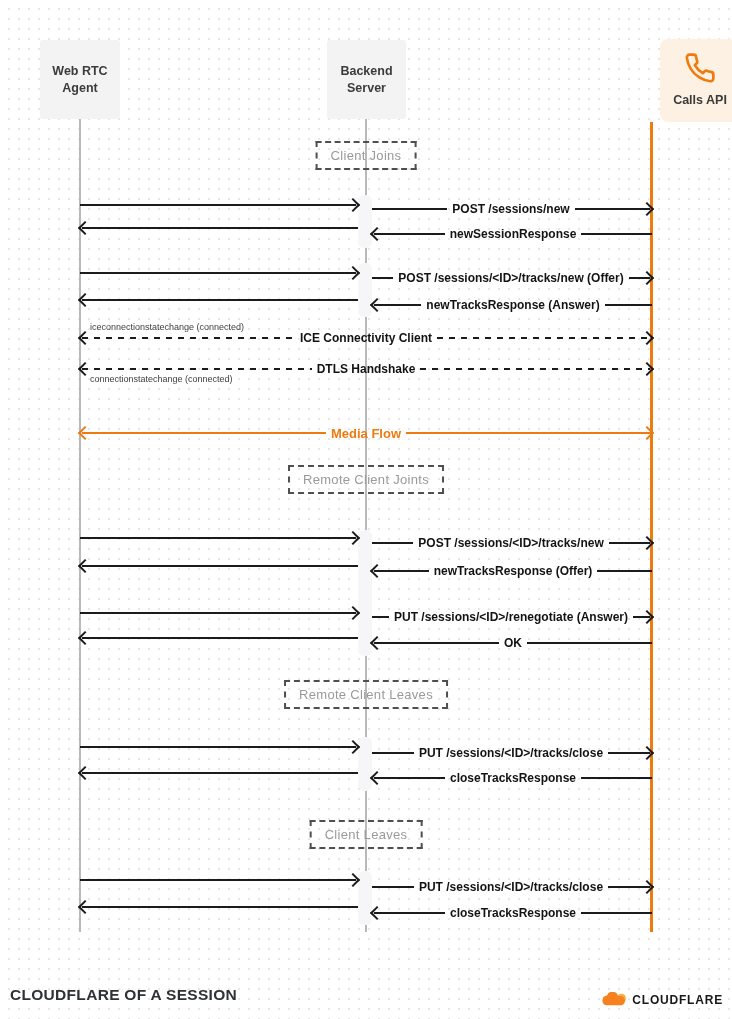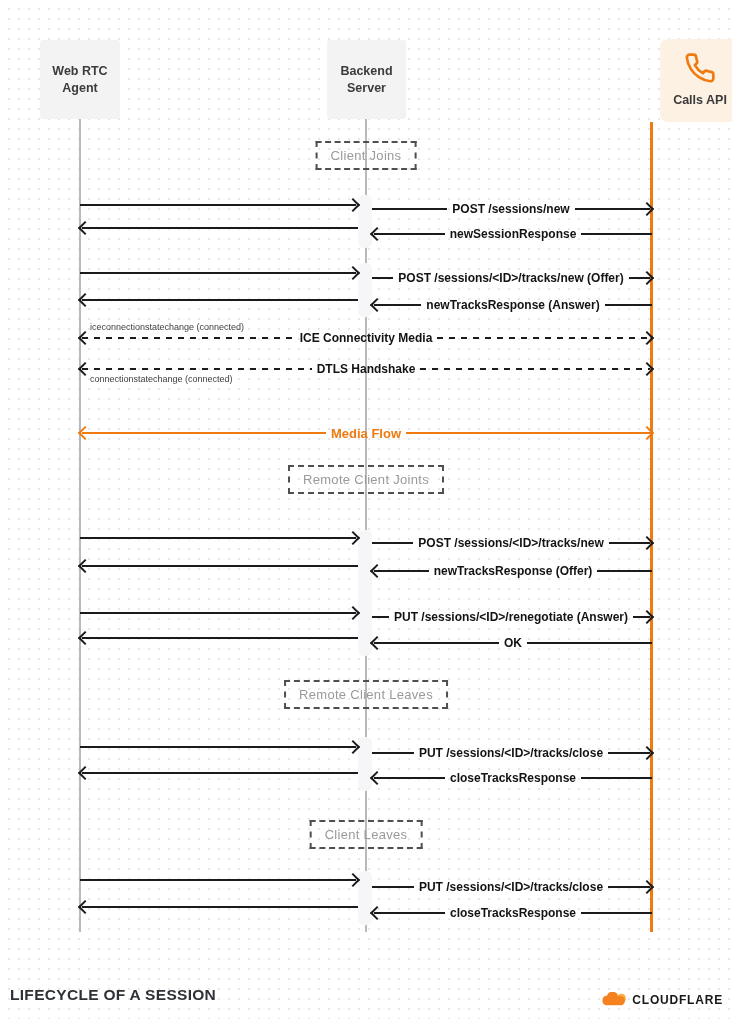--- a/index.html
+++ b/index.html
@@ -127,21 +127,21 @@
   <div class="msg" style="left:372px;width:280px;top:298px;">
     <span class="chev l"></span>
     <span class="ln"></span>
     <span class="mlabel">newTracksResponse (Answer)</span>
     <span class="ln"></span>
   </div>
 
   <div class="msg" style="left:80px;width:572px;top:331px;">
     <span class="chev l"></span>
     <span class="ln dash"></span>
-    <span class="mlabel">ICE Connectivity Media</span>
+    <span class="mlabel">ICE Connectivity Client</span>
     <span class="ln dash"></span>
     <span class="chev r"></span>
   </div>
   <div class="note" style="left:90px;top:322px;">iceconnectionstatechange (connected)</div>
 
   <div class="msg" style="left:80px;width:572px;top:362px;">
     <span class="chev l"></span>
     <span class="ln dash"></span>
     <span class="mlabel">DTLS Handshake</span>
     <span class="ln dash"></span>
@@ -238,21 +238,21 @@
     <span class="chev l"></span>
     <span class="ln"></span>
   </div>
   <div class="msg" style="left:372px;width:280px;top:906px;">
     <span class="chev l"></span>
     <span class="ln"></span>
     <span class="mlabel">closeTracksResponse</span>
     <span class="ln"></span>
   </div>
 
-  <div class="title">LIFECYCLE OF A SESSION</div>
+  <div class="title">CLOUDFLARE OF A SESSION</div>
   <div class="brand">
     <span style="display:flex;">
       <svg width="28" height="15" viewBox="0 0 48 26">
         <circle cx="35" cy="11" r="8" fill="#fbad41"></circle>
         <path d="M9 23 a8.5 8.5 0 0 1 1.2-16.8 A10 10 0 0 1 29.5 7.5 a8 8 0 0 1 6.5 15.5 z" fill="#f6821f"></path>
       </svg>
     </span>
     <span class="brand-text">CLOUDFLARE</span>
   </div>
 

